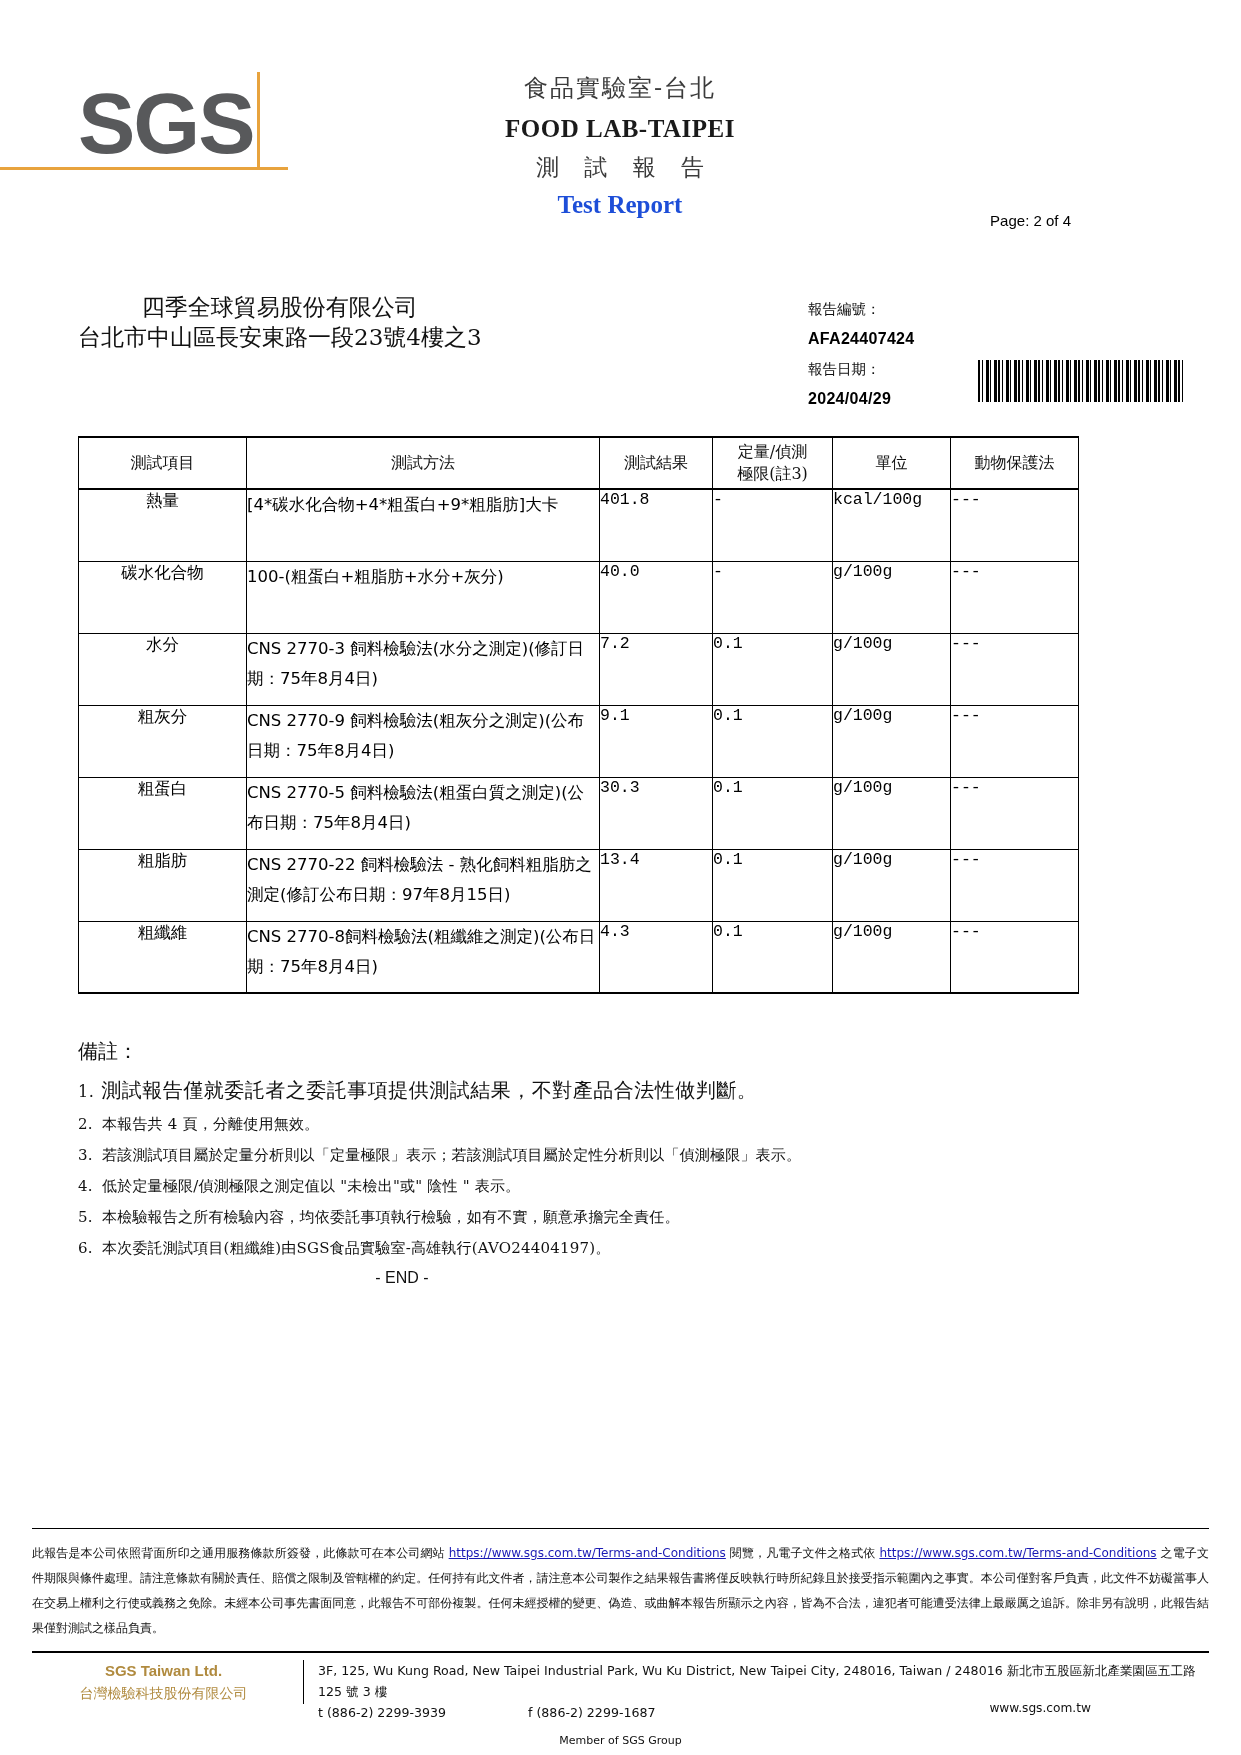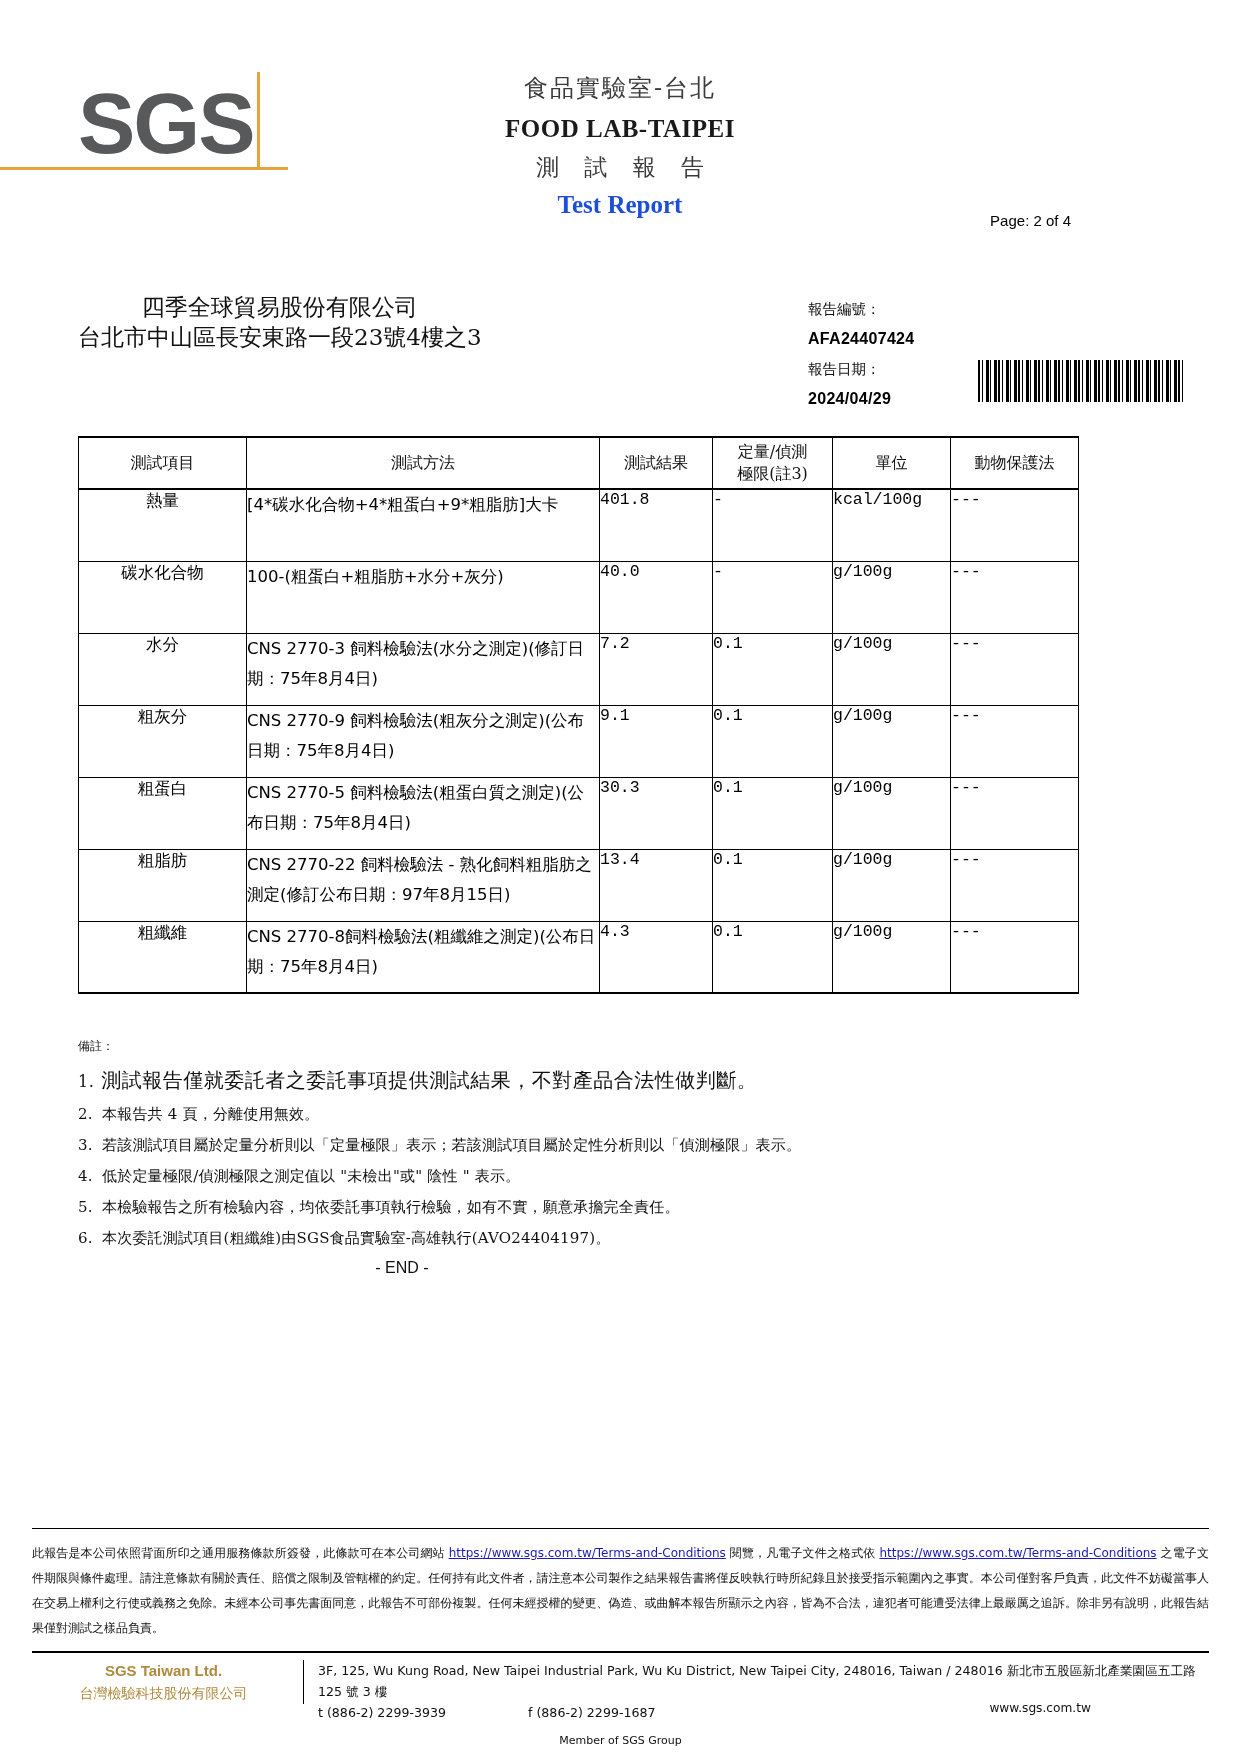--- a/index.html
+++ b/index.html
@@ -152,21 +152,21 @@
   tr.r-tall td { height: 72px; }
   tr.r-two  td { height: 72px; }
   tbody tr:last-child td { border-bottom-width: 2.2px; }
 
   
   .remarks {
     margin: 44px 0 0 78px;
     font-family: "DejaVu Serif", "Liberation Serif", serif;
     color: #111;
   }
-  .rm-title { font-size: 12px; margin-bottom: 12px; }
+  .rm-title { font-size: 20px; margin-bottom: 12px; }
   .rm-1 {
     font-size: 20px; letter-spacing: .5px; margin-bottom: 9px;
     display: flex; align-items: baseline;
   }
   .rm-1 .n { font-size: 16px; margin-right: 7px; }
   .rm {
     font-size: 15px; letter-spacing: .2px; margin-bottom: 9px;
     display: flex; align-items: baseline; line-height: 22px;
   }
   .rm .n { font-size: 15px; margin-right: 7px; min-width: 17px; }

